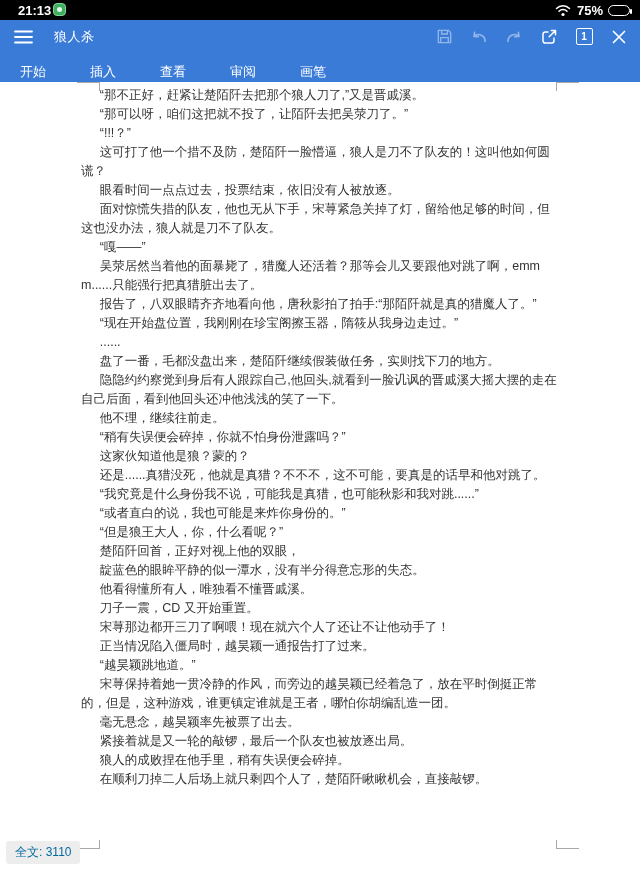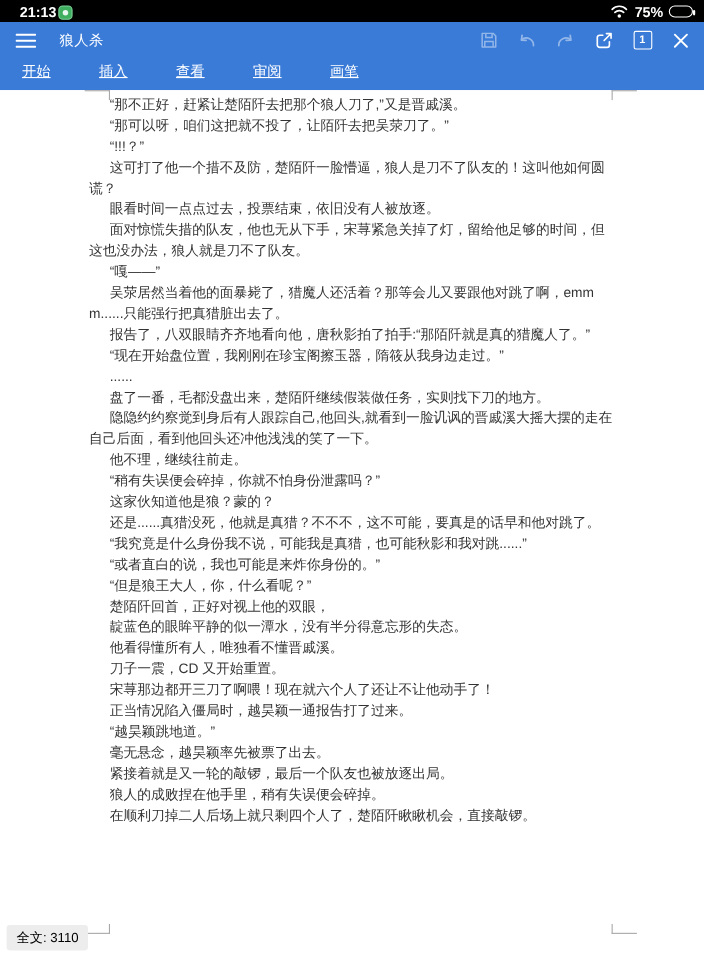--- a/index.html
+++ b/index.html
@@ -7,55 +7,55 @@
     width:640px;height:870px;overflow:hidden;position:relative;
     font-family:"Liberation Sans","DejaVu Sans",sans-serif;
     -webkit-font-smoothing:antialiased;
   }
   
   .status-bar{
     height:20px;background:#000;color:#fff;
     display:flex;align-items:center;padding:0 10px;box-sizing:border-box;
     font-size:13px;font-weight:bold;
   }
-  .status-left{display:flex;align-items:flex-end;gap:2px;padding-left:8px;}
+  .status-left{display:flex;align-items:flex-start;gap:2px;padding-left:8px;}
   .app-dot{width:13px;height:13px;border-radius:4px;background:#3fae5e;
     border:1px solid #7fd49a;display:flex;align-items:center;justify-content:center;box-sizing:border-box;}
   .app-dot i{display:block;width:5px;height:5px;border-radius:50%;background:#e8f7ed;}
   .status-right{margin-left:auto;display:flex;align-items:center;gap:5px;font-weight:bold;}
   .battery{width:22px;height:11px;border:1px solid #fff;border-radius:5.5px;position:relative;box-sizing:border-box;padding:1px;}
   .battery .fill{height:100%;width:72%;background:#9a9a9a;border-radius:3.5px;}
   .battery .nub{position:absolute;right:-3px;top:3px;width:2px;height:5px;background:#fff;border-radius:1px;}
   
   .app-header{background:#3a7bd8;color:#fff;}
   .title-row{height:33px;display:flex;align-items:center;padding:0 8px 0 10px;}
   .icon-btn{display:flex;align-items:center;justify-content:center;width:26px;height:26px;flex:0 0 auto;}
   .icon-btn svg{display:block;}
   .dimmed{opacity:0.45;}
   .doc-title{font-size:13px;margin-left:18px;letter-spacing:0.5px;}
   .title-actions{margin-left:auto;display:flex;align-items:center;gap:9px;}
   .win-indicator{width:15px;height:15px;border:1.4px solid #fff;border-radius:2px;
     font-size:10px;font-weight:bold;display:flex;align-items:center;justify-content:center;line-height:1;}
-  .tab-row{height:27px;display:flex;align-items:flex-start;gap:44px;padding:2px 0 0 20px;text-decoration:underline;}
+  .tab-row{height:27px;display:flex;align-items:flex-end;gap:44px;padding:2px 0 0 20px;}
   .tab{font-size:13px;color:#fff;line-height:20px;cursor:default;}
   
   .doc-area{position:relative;background:#fff;height:790px;}
   .doc-text{
     position:absolute;left:81px;top:4px;width:480px;
     font-size:12.5px;line-height:19px;color:#333;
   }
   .doc-text p{margin:0;text-indent:1.5em;word-break:break-all;}
   .corner-mark{position:absolute;width:22px;height:8px;}
   .corner-mark.tl{left:77px;top:0px;border-top:1px solid #a8a8a8;border-right:1px solid #a8a8a8;}
   .corner-mark.tr{left:556px;top:0px;border-top:1px solid #a8a8a8;border-left:1px solid #a8a8a8;}
   .corner-mark.bl{left:77px;top:758px;border-bottom:1px solid #a8a8a8;border-right:1px solid #a8a8a8;}
   .corner-mark.br{left:556px;top:758px;border-bottom:1px solid #a8a8a8;border-left:1px solid #a8a8a8;}
   .word-count-chip{
     position:absolute;left:6px;bottom:8px;background:#ededed;border-radius:3px;
-    padding:3px 9px;font-size:12px;color:#000000;
+    padding:3px 9px;font-size:12px;color:#0369a1;
   }
 </style>
 </head>
 <body>
 
 <div class="status-bar">
   <div class="status-left">
     <span>21:13</span>
     <span class="app-dot">
         <i></i>
@@ -158,20 +158,21 @@
       <p>“我究竟是什么身份我不说，可能我是真猎，也可能秋影和我对跳......”</p>
       <p>“或者直白的说，我也可能是来炸你身份的。”</p>
       <p>“但是狼王大人，你，什么看呢？”</p>
       <p>楚陌阡回首，正好对视上他的双眼，</p>
       <p>靛蓝色的眼眸平静的似一潭水，没有半分得意忘形的失态。</p>
       <p>他看得懂所有人，唯独看不懂晋戚溪。</p>
       <p>刀子一震，CD 又开始重置。</p>
       <p>宋荨那边都开三刀了啊喂！现在就六个人了还让不让他动手了！</p>
       <p>正当情况陷入僵局时，越昊颖一通报告打了过来。</p>
       <p>“越昊颖跳地道。”</p>
+      <p>宋荨保持着她一贯冷静的作风，而旁边的越昊颖已经着急了，放在平时倒挺正常的，但是，这种游戏，谁更镇定谁就是王者，哪怕你胡编乱造一团。</p>
       <p>毫无悬念，越昊颖率先被票了出去。</p>
       <p>紧接着就是又一轮的敲锣，最后一个队友也被放逐出局。</p>
       <p>狼人的成败捏在他手里，稍有失误便会碎掉。</p>
       <p>在顺利刀掉二人后场上就只剩四个人了，楚陌阡瞅瞅机会，直接敲锣。</p>
     </div>
 
   <div class="word-count-chip">全文: 3110</div>
 </div>
 
 </body></html>

